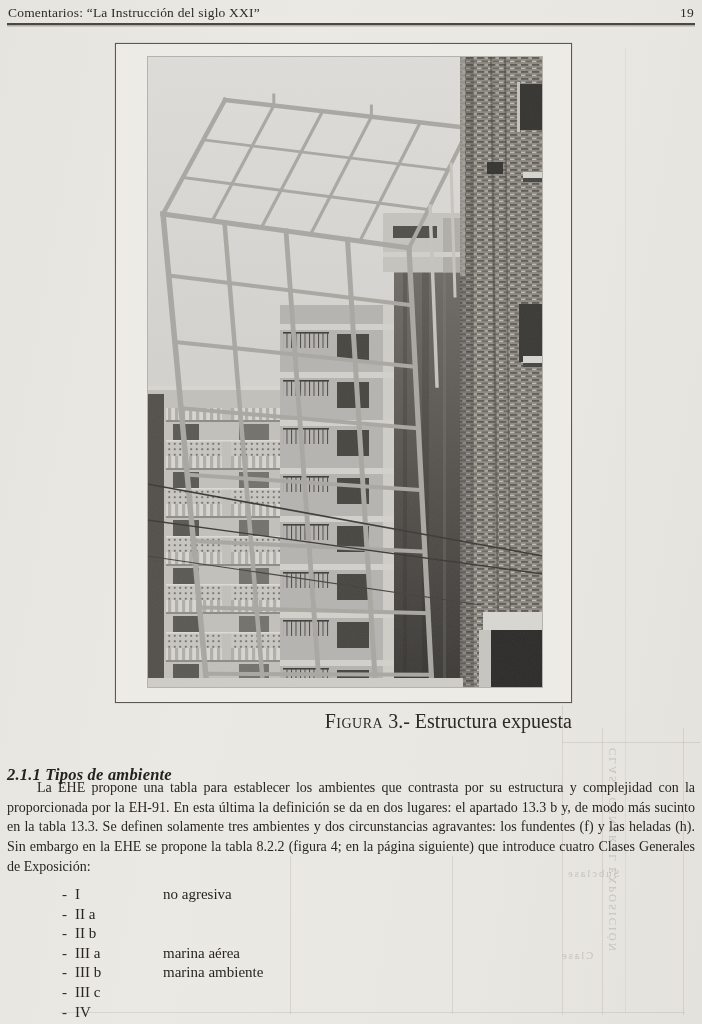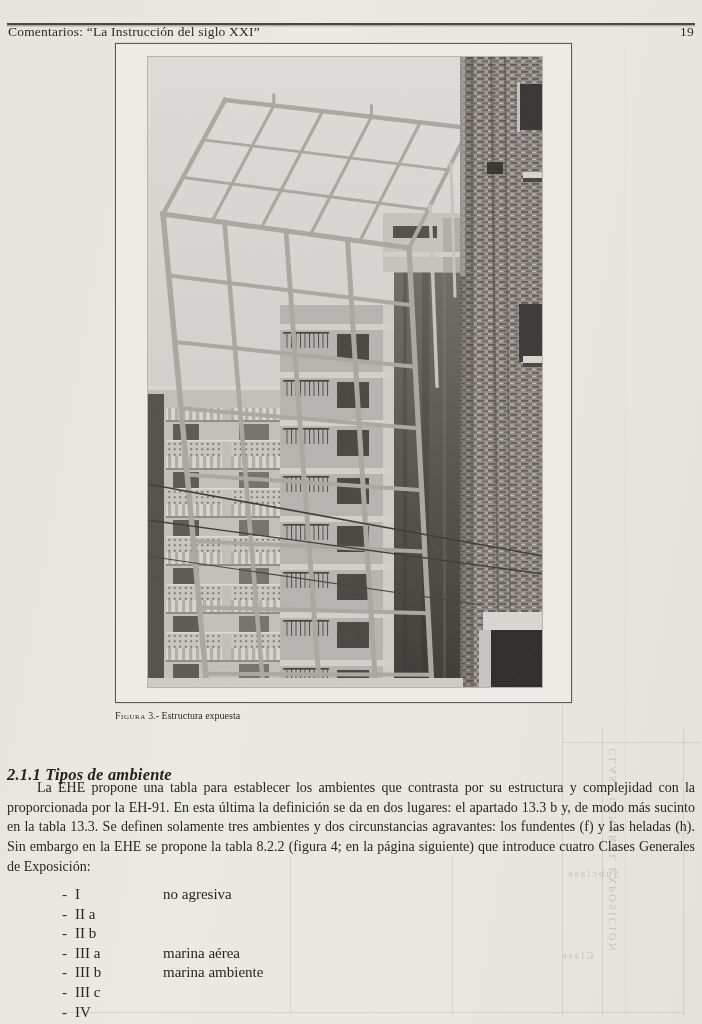--- a/index.html
+++ b/index.html
@@ -3,30 +3,30 @@
 <meta charset="utf-8">
 <style>
   html,body{margin:0;padding:0;background:#d6d4cf;}
   .page{
     position:relative;width:702px;height:1024px;margin:0 auto;overflow:hidden;
     background:linear-gradient(100deg,#e6e4df 0%,#ebe9e4 35%,#e9e7e2 70%,#e4e2dd 100%);
     font-family:"Liberation Serif","DejaVu Serif",serif;color:#26241f;
   }
   
   .header{position:absolute;top:5px;left:8px;right:8px;display:flex;justify-content:space-between;
-    font-size:13.5px;letter-spacing:.2px;color:#2d2b26;margin-top:19px;}
+    font-size:13.5px;letter-spacing:.2px;color:#2d2b26;}
   .header-rule{position:absolute;top:23px;left:7px;right:7px;height:2px;background:#4a4840;
     box-shadow:0 1.5px 0 rgba(70,68,60,.35);}
   
   .figure-frame{position:absolute;left:115px;top:43px;width:455px;height:658px;
     border:1px solid #5b5952;background:#edebe6;box-shadow:0 0 0 .5px rgba(90,88,80,.2);}
   .photo{position:absolute;left:31px;top:12px;width:396px;height:632px;}
   .photo svg{display:block;width:100%;height:100%;}
-  .caption{position:absolute;left:115px;top:710px;width:457px;text-align:left;
-    font-size:10px;color:#2d2b26;}
+  .caption{position:absolute;left:115px;top:710px;width:457px;text-align:right;
+    font-size:20px;color:#2d2b26;}
   .sc{font-variant:small-caps;letter-spacing:.5px;}
   
   .section-heading{position:absolute;top:749px;left:7px;font-size:16.5px;font-weight:bold;
     font-style:italic;letter-spacing:.2px;color:#24221d;margin-top:16px;}
   .body-paragraph{position:absolute;top:778px;left:7px;width:688px;font-size:14px;
     line-height:19.7px;text-align:justify;text-indent:30px;color:#28261f;}
   .class-list{position:absolute;top:885px;left:7px;right:7px;font-size:15px;line-height:19.6px;color:#28261f;}
   .class-row{display:flex;}
   .class-dash{margin-left:55px;width:13px;}
   .class-code{width:88px;}

